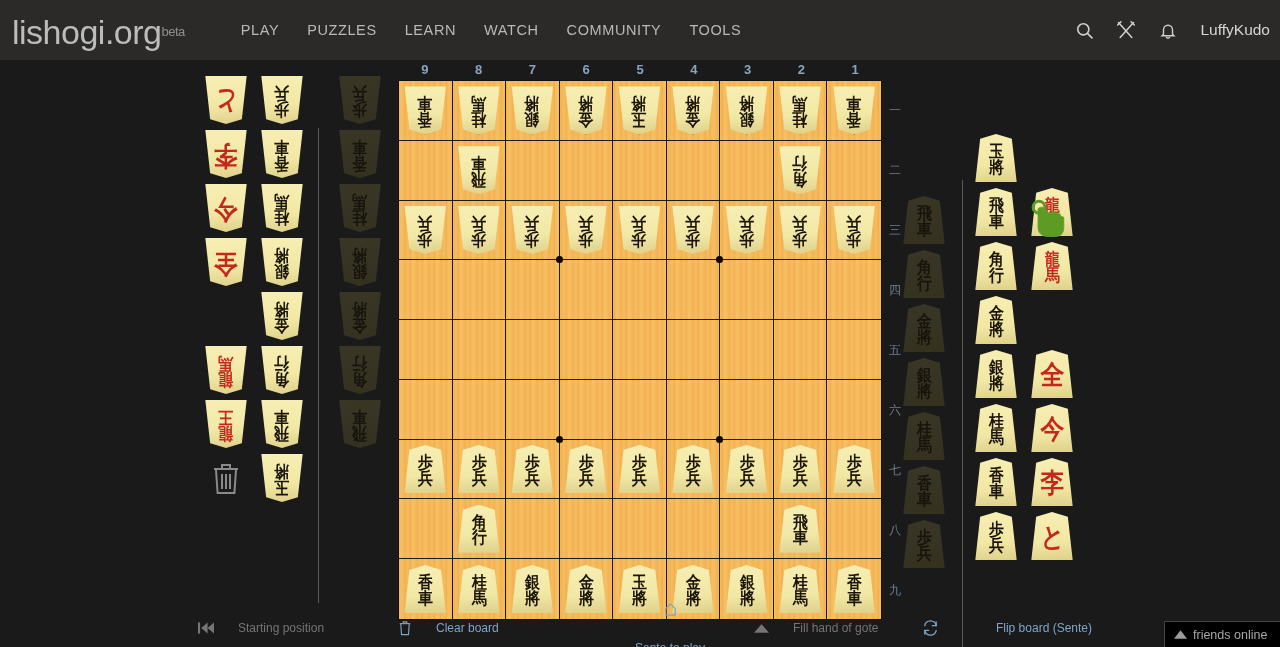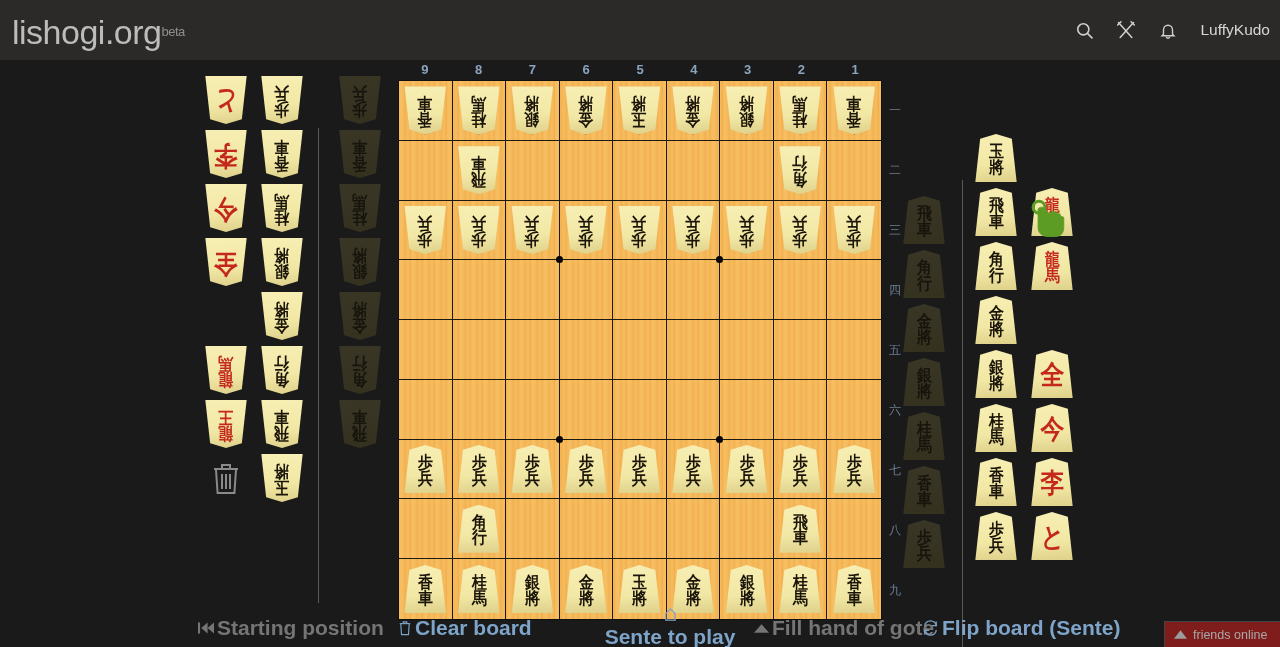--- a/index.html
+++ b/index.html
@@ -207,55 +207,62 @@
     pointer-events: none; z-index: 10;
   }
 
   
   .toolbar {
     position: absolute; left: 198px; top: 549px;
     width: 900px; height: 38px;
     display: flex; align-items: center;
   }
   .tool {
-    display: flex; align-items: center; gap: 3px;
-    font-size: 21px; cursor: pointer;
+    display: flex; align-items: center; gap: 24px;
+    font-size: 12px; cursor: pointer;
     white-space: nowrap;
-    font-weight: bold;
   }
   .tool.t0 { width: 200px; }
   .tool.t1 { width: 188px; }
   .tool.t2 { width: 168px; flex-direction: column; }
   .tool.t3 { width: 168px; }
   .tool.t4 { width: 170px; justify-content: space-between; }
   .tool .lbl-blue { color: #7ea4c9; }
   .tool .lbl-grey { color: #757575; }
   .tool .ticon { display: flex; align-items: center; }
 
   
   .friends {
     position: absolute; right: 0; bottom: 0;
     width: 116px; height: 26px;
-    background: #7f1d1d;
+    background: #000000;
     border-top: 1px solid #444;
     border-left: 1px solid #444;
     display: flex; align-items: center; gap: 6px;
     padding-left: 9px;
     color: #a8a8a8; font-size: 12.5px;
     cursor: pointer;
   }
 </style>
 </head>
 <body>
 
 <div class="site-header">
   <a class="brand">
     <span>lishogi.org</span>
     <span class="beta">beta</span>
   </a>
+  <nav class="main-nav">
+    <a>PLAY</a>
+    <a>PUZZLES</a>
+    <a>LEARN</a>
+    <a>WATCH</a>
+    <a>COMMUNITY</a>
+    <a>TOOLS</a>
+  </nav>
   <div class="header-right">
     <span class="hicon">
       <svg width="19" height="19" viewBox="0 0 24 24" fill="none" stroke="#d0d0d0" stroke-width="2">
         <circle cx="10.5" cy="10.5" r="7"></circle>
           <line x1="15.7" y1="15.7" x2="22" y2="22"></line>
       </svg>
     </span>
     <span class="hicon">
       <svg width="20" height="20" viewBox="0 0 24 24" fill="none" stroke="#d0d0d0" stroke-width="1.8" stroke-linecap="round">
         <line x1="3" y1="3" x2="19" y2="21"></line>

